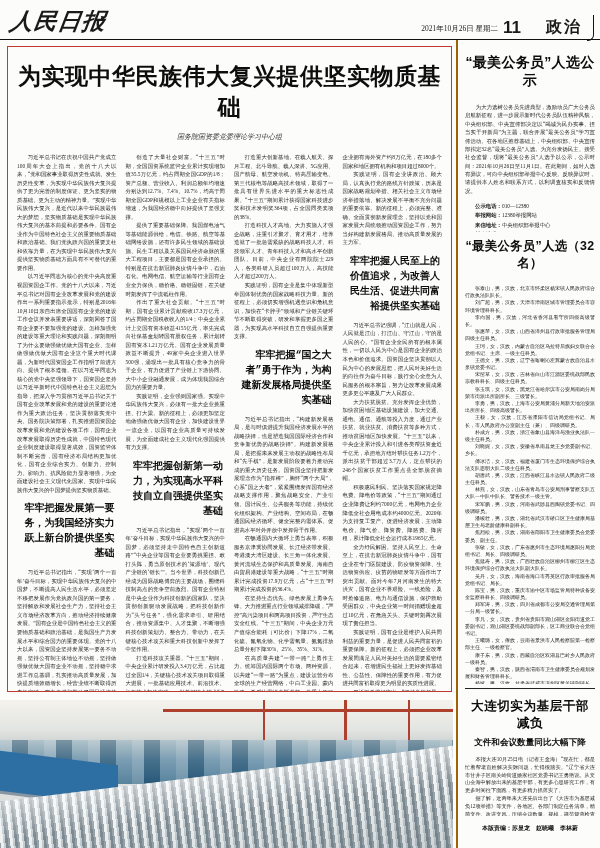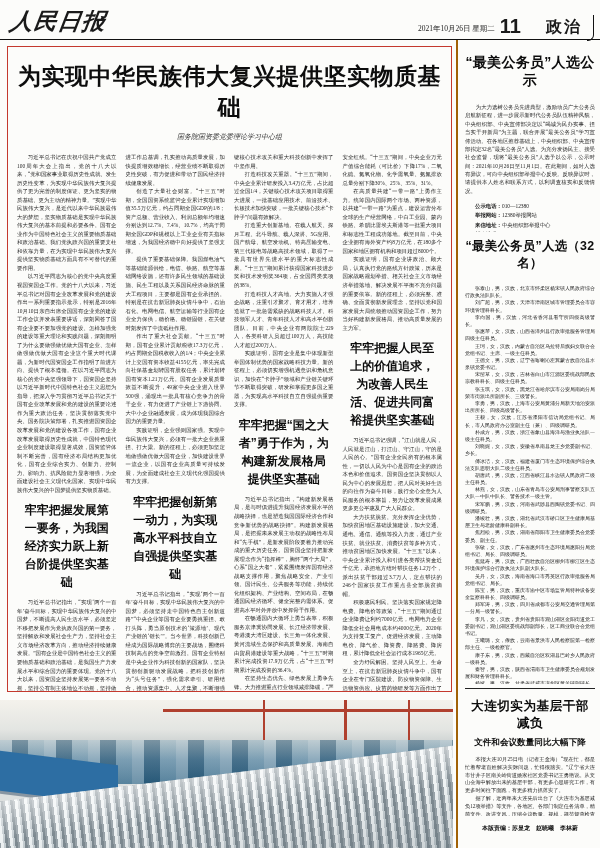--- a/index.html
+++ b/index.html
@@ -7,41 +7,41 @@
   .page { width:600px; height:848px; margin:0 auto; background:#fcfcfa; color:#1a1a1a;
           font-family:"Liberation Serif", serif; overflow:hidden; position:relative; }
 
   
   .masthead { height:40px; display:flex; justify-content:space-between; align-items:flex-end;
               padding:0 6px 0 10px; border-bottom:1.6px solid #111; }
   .logo { font-family:"DejaVu Serif", serif; font-style:italic; font-weight:bold;
           font-size:23px; letter-spacing:1px; transform:skewX(-8deg); padding-bottom:2px; }
   .mh-right { display:flex; align-items:flex-end; gap:5px; }
   .mh-date { font-size:7.5px; color:#222; padding-bottom:5px; }
-  .mh-page { font-size:20px; font-weight:bold; font-family:"Liberation Sans",sans-serif; padding-bottom:1px;margin-top:32px;}
+  .mh-page { font-size:17px; font-weight:bold; font-family:"Liberation Sans",sans-serif; padding-bottom:1px;margin-top:32px;}
   .mh-section { font-size:16px; font-weight:bold; padding-bottom:1px; letter-spacing:2px;margin-left:20px; }
   .corner { width:7px; height:26px; border-right:1.6px solid #111; border-bottom:1.6px solid #111;
             border-bottom-right-radius:6px; margin-bottom:-1.6px; }
 
   
   .content { display:flex; height:808px; }
   .left-region { width:456px; }
   .sidebar { flex:1; border-left:2px solid #a16207; padding:4px 5px 0 7px; overflow:hidden; }
 
   
   .article-box { margin:6px 4px 8px 7px; border:1.2px solid #c4392e; height:646px;
                  padding:10px 9px 6px; overflow:hidden; }
   .headline { text-align:center; font-family:"Liberation Sans",sans-serif; font-weight:900;
               font-size:23px; letter-spacing:0.5px; color:#0d0d0d; margin-top:4px; }
   .byline { text-align:center; font-size:7px; font-style:italic; color:#333; margin:9px 0 11px; }
   .article-columns { column-count:4; column-gap:9px; column-fill:auto; height:552px; overflow:hidden;
                      font-size:5.4px; line-height:1.58; text-align:justify; color:#262626; }
   .article-columns p { text-indent:2em; }
-  .article-columns p.subhead { text-indent:0; font-family:Liberation Sans, sans-serif; font-weight:bold;
-                               font-size:12px; line-height:1.5; text-align:center; margin:7px 2px;
+  .article-columns p.subhead { text-indent:0; font-family:Liberation Mono, monospace; font-weight:bold;
+                               font-size:10px; line-height:1.5; text-align:right; margin:7px 2px;
                                color:#0d0d0d; }
 
   
   .bottom-left { display:flex; height:151px; margin:0 3px 0 0; }
   .ps-text { width:104px; padding:2px 7px 0 8px; }
   .ps-title { font-size:19px; font-weight:bold; text-align:center; letter-spacing:4px; margin-top:7px; }
   .ps-caption { font-size:5.8px; font-style:italic; line-height:1.55; text-align:justify;
                 text-indent:2em; margin-top:6px; color:#222; }
   .ps-caption:first-of-type { margin-top:12px; }
 

